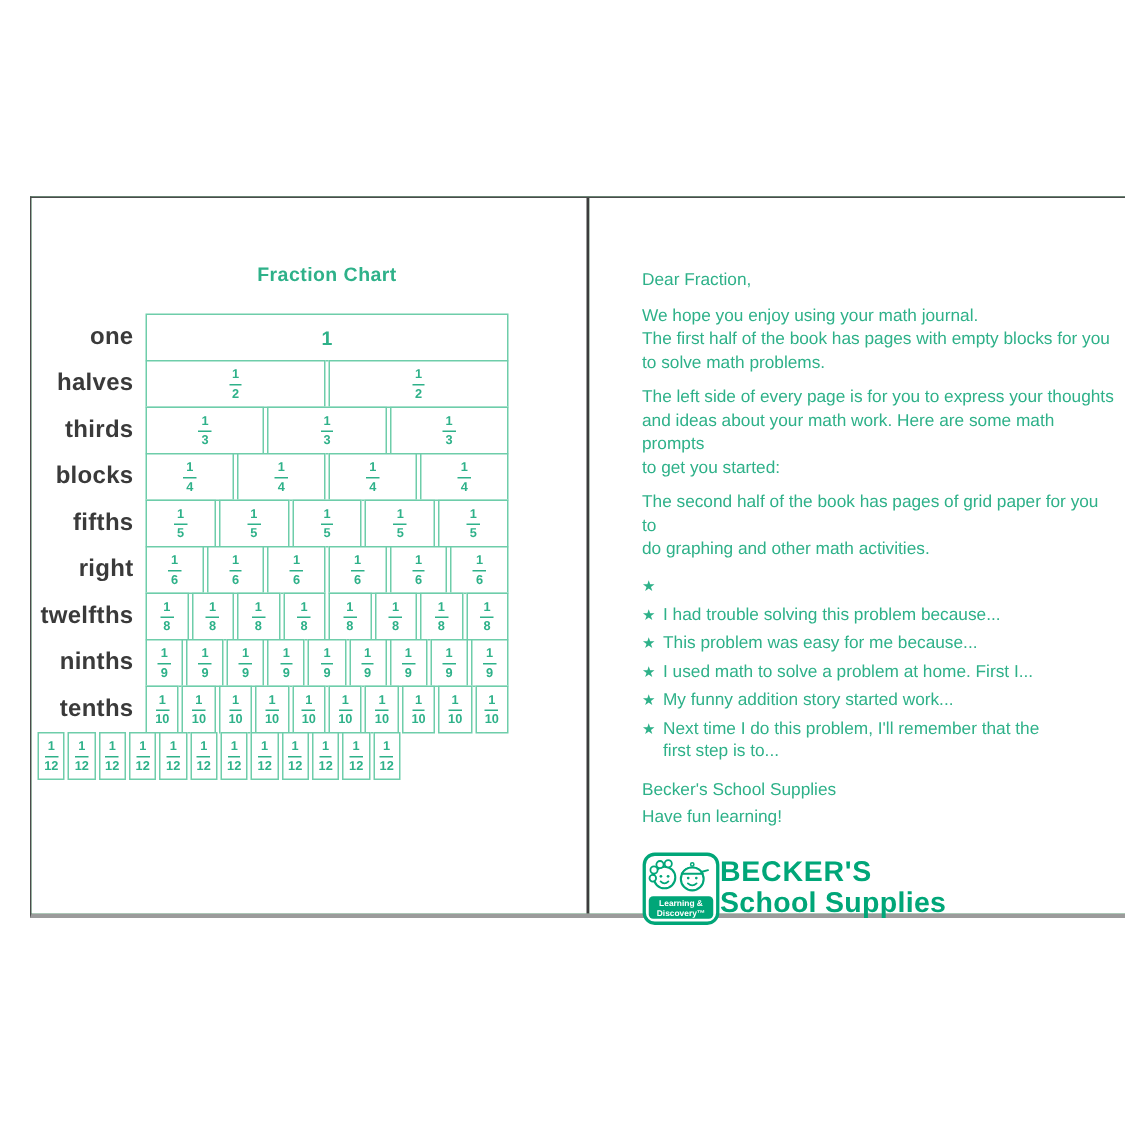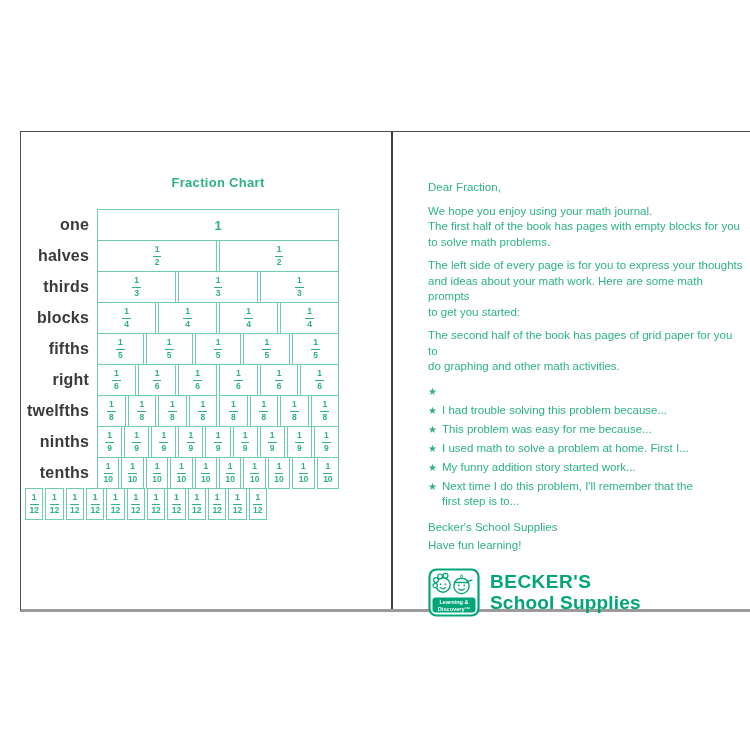--- a/index.html
+++ b/index.html
@@ -70,21 +70,21 @@
   .salutation{margin-bottom:8px;}
   .para{white-space:pre-line; margin-bottom:8px;}
   .bullets{margin-top:9px;}
   .bullet{display:flex; margin-bottom:3.5px;}
   .bullet .star{width:14px; flex:none; font-size:10px;}
   .bullet .text{white-space:pre-line;}
   .closing{margin-top:10px;}
   .closing div + div{margin-top:3px;}
 
   
-  .logo{margin-top:14px; display:flex; align-items:center; gap:10px;}
+  .logo{margin-top:14px; display:flex; align-items:center; gap:0;}
   .badge{flex:none;}
   .wordmark{display:flex; flex-direction:column; justify-content:center;}
   .brand-name{
     color:var(--brand);
     font-size:19px; font-weight:800; letter-spacing:.5px; line-height:1;
   }
   .brand-tagline{
     color:var(--brand);
     font-size:19px; font-weight:800; letter-spacing:.2px; line-height:1; margin-top:2px;
   }

